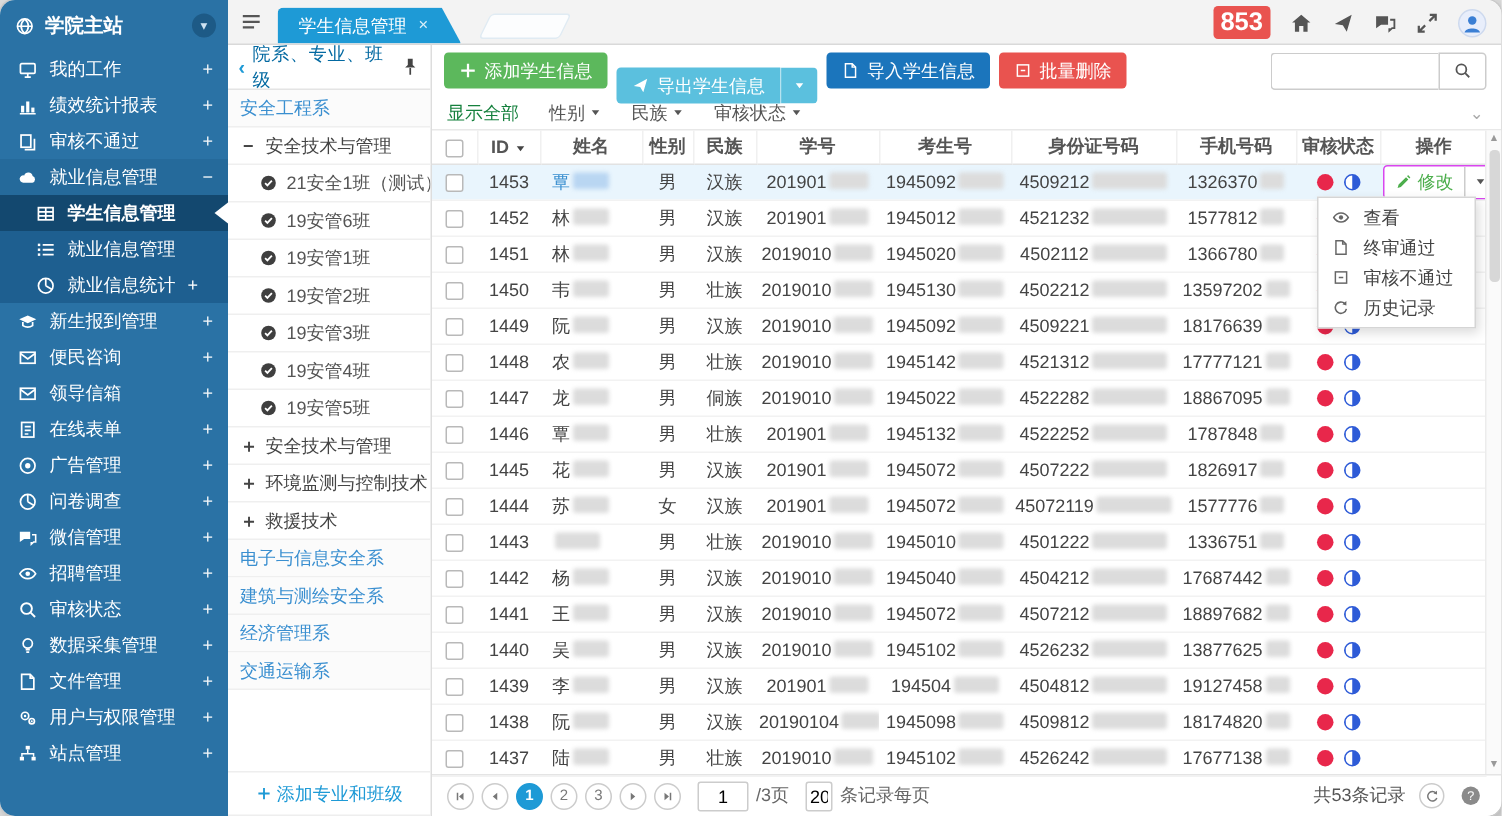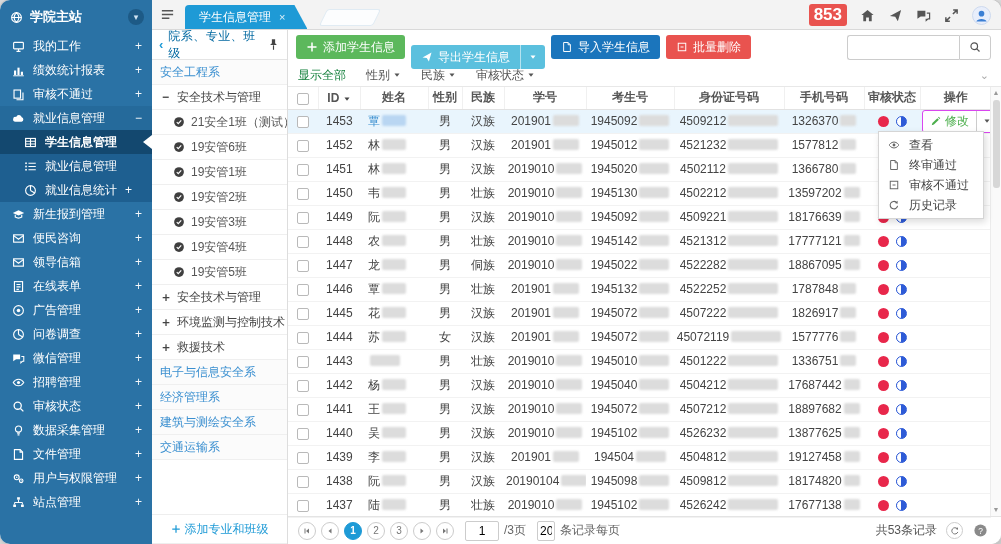--- a/index.html
+++ b/index.html
@@ -576,24 +576,24 @@
                 <span class="lbl">环境监测与控制技术</span>
               </div>
               <div class="trow major">
                 <span class="pm">＋</span>
                 <span class="lbl">救援技术</span>
               </div>
               <div class="trow dept">
                 <span class="lbl">电子与信息安全系</span>
               </div>
               <div class="trow dept">
+                <span class="lbl">建筑与测绘安全系</span>
+              </div>
+              <div class="trow dept">
                 <span class="lbl">经济管理系</span>
-              </div>
-              <div class="trow dept">
-                <span class="lbl">建筑与测绘安全系</span>
               </div>
               <div class="trow dept">
                 <span class="lbl">交通运输系</span>
               </div>
             </div>
         <div class="tree-add">
           <svg class="ic" style="width:10px;height:10px">
                 <use href="#i-plus"></use>
               </svg>
           <span>添加专业和班级</span>

